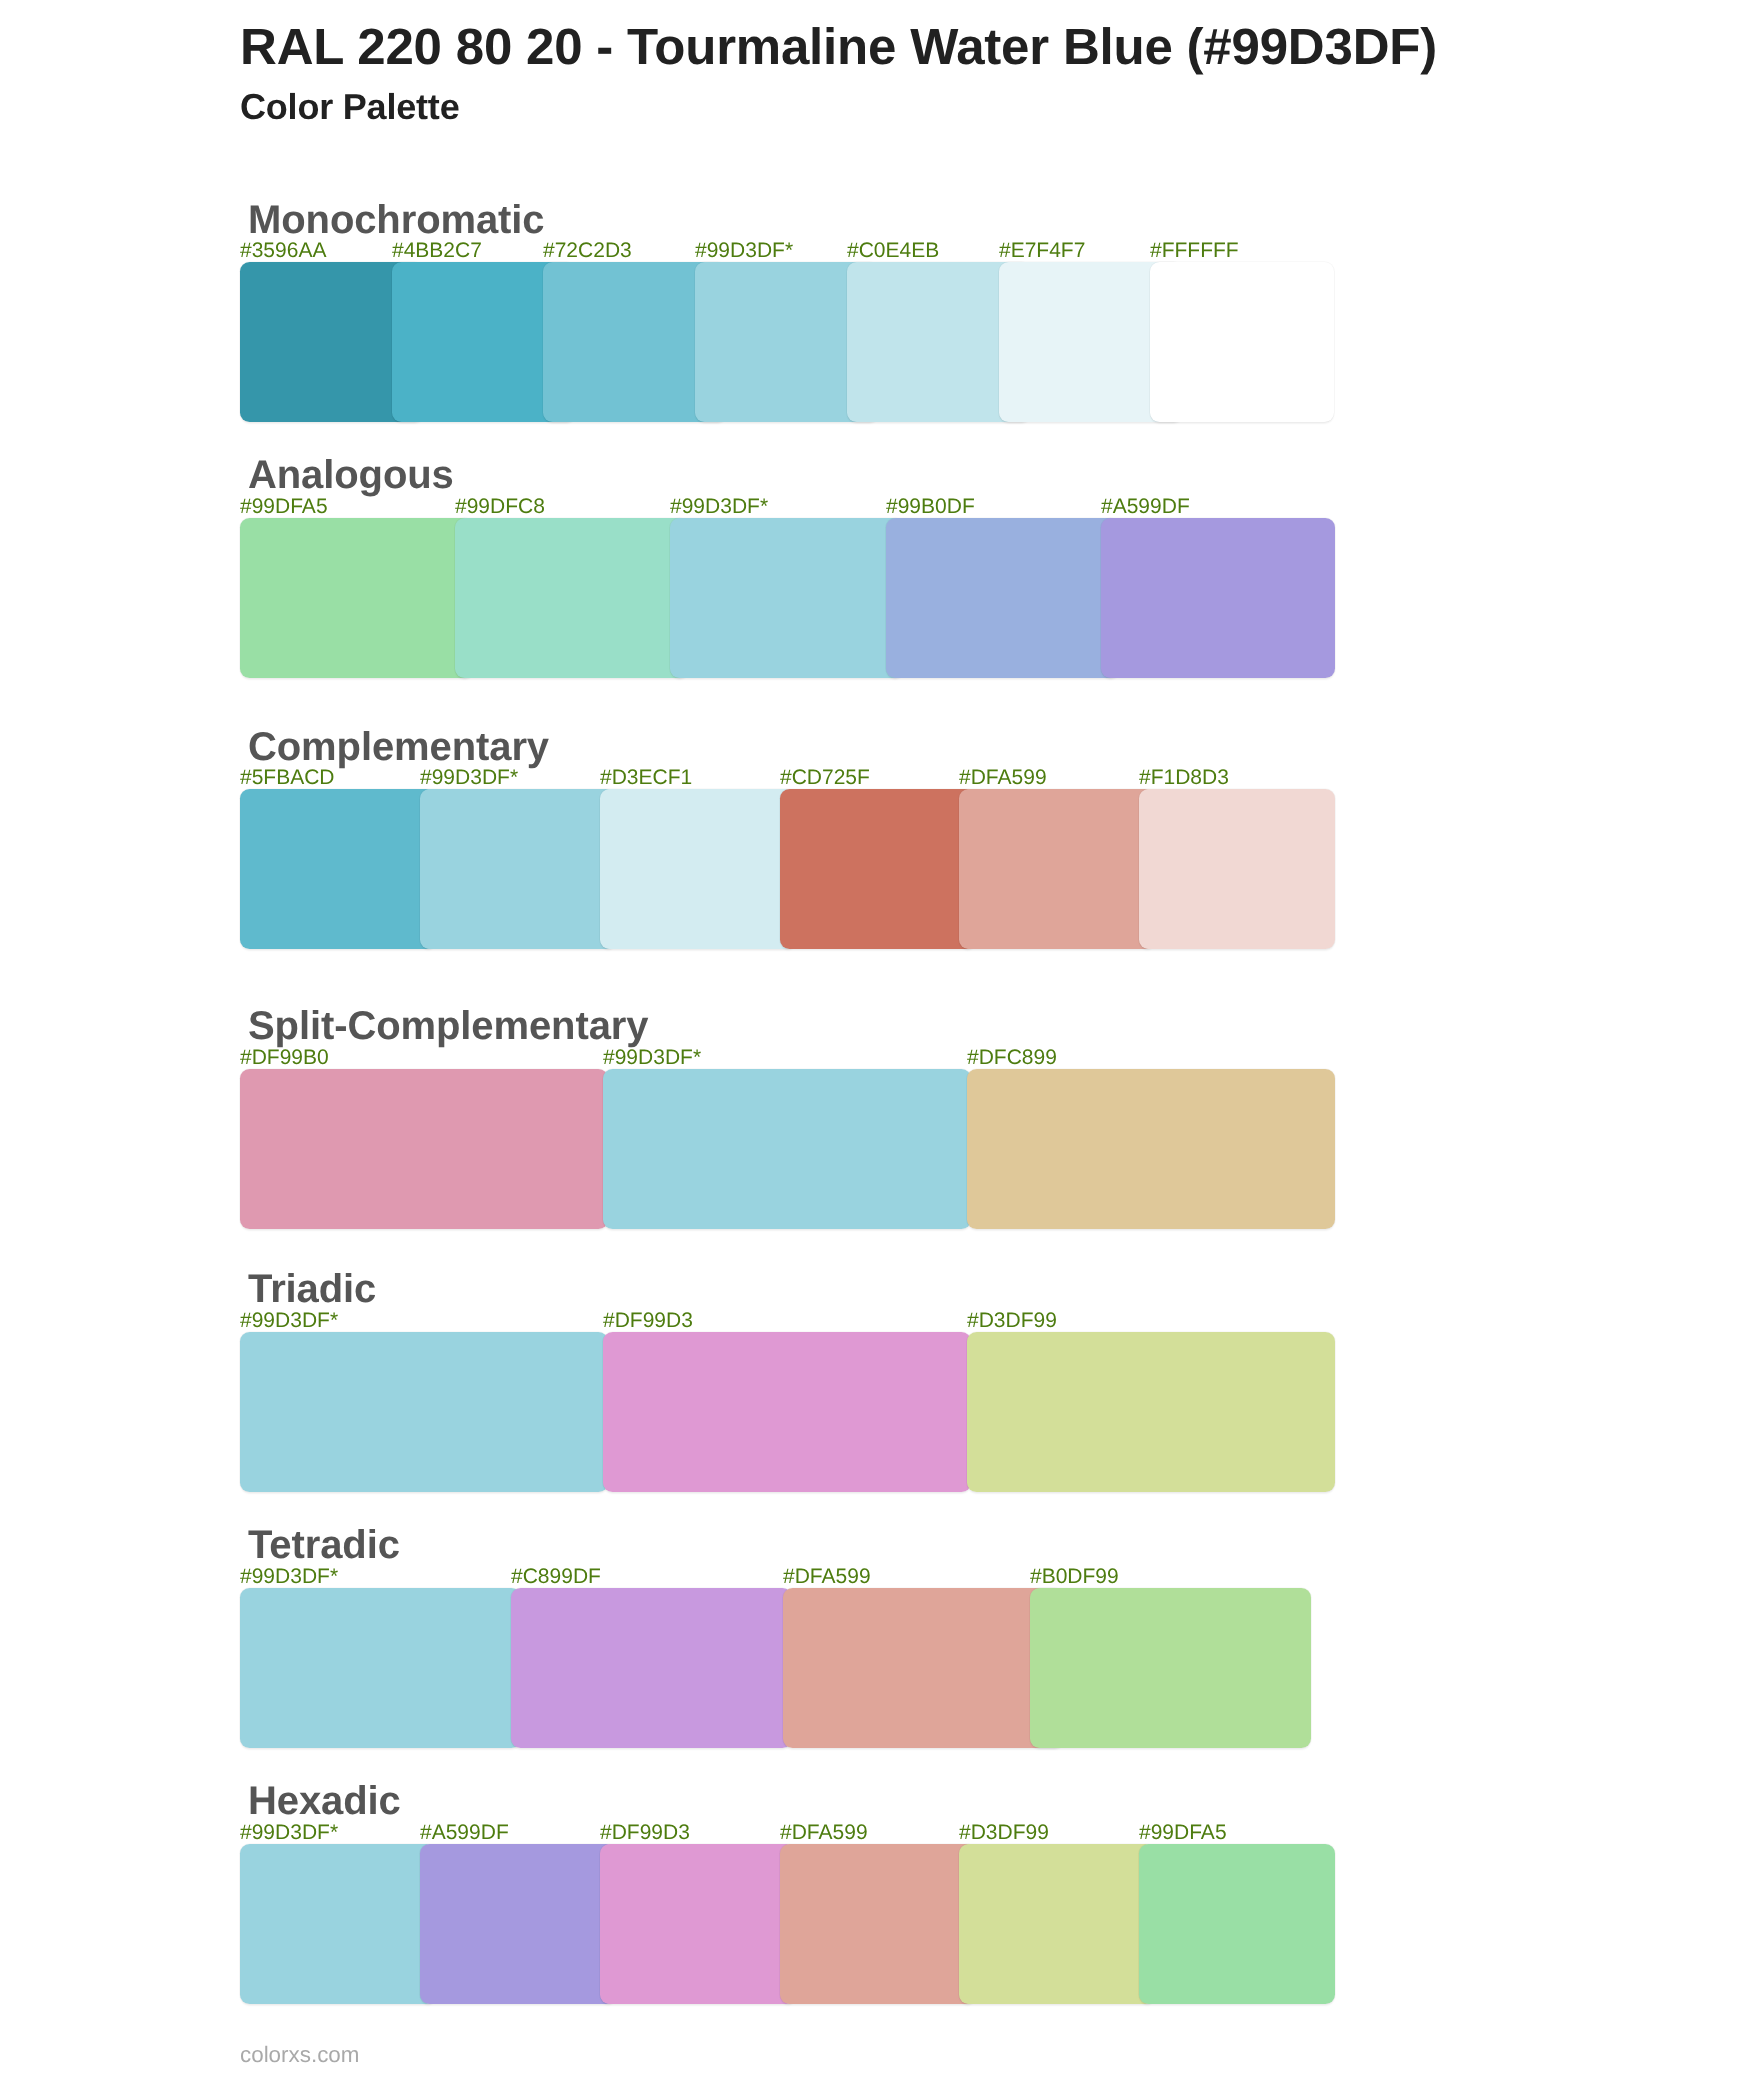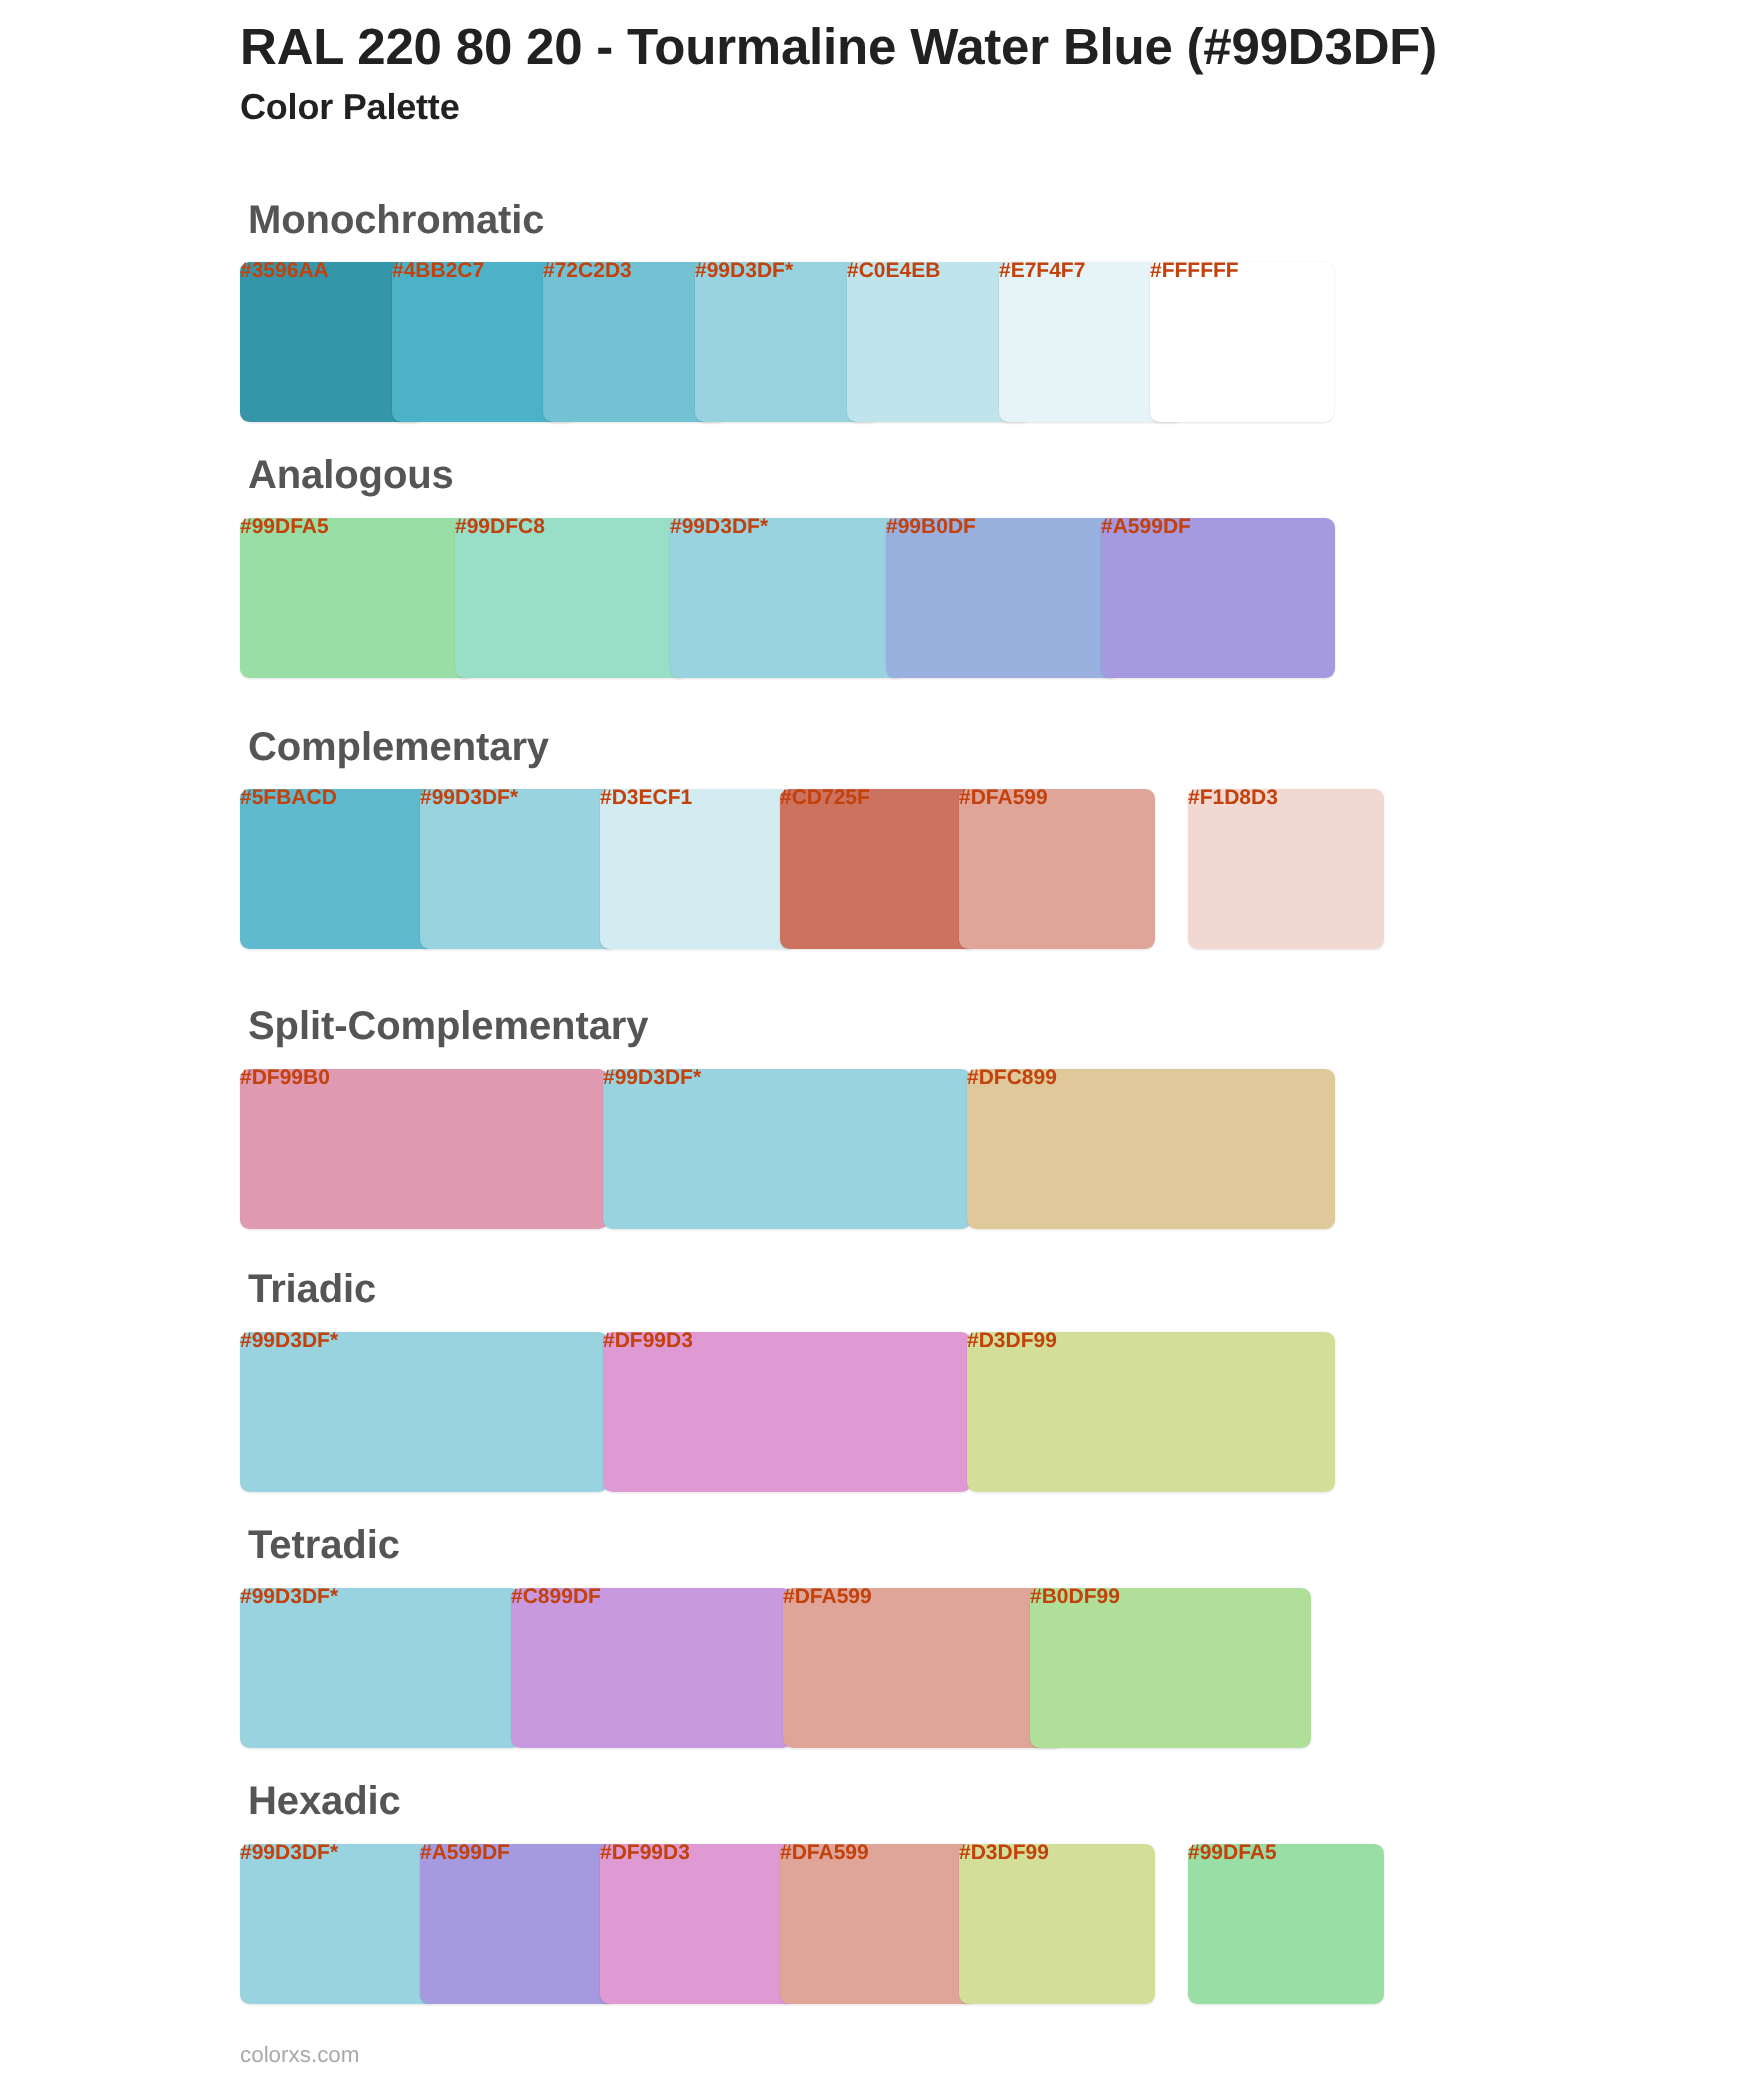--- a/index.html
+++ b/index.html
@@ -45,22 +45,22 @@
     letter-spacing:-0.1px; color:#555555; white-space:nowrap;
   }
   .swatch-row { position:absolute; left:240px; width:1095px; height:160px; }
   .swatch {
     position:absolute; top:0; height:160px;
     border-radius:9.6px;
     box-shadow: 0 0 0 0.8px rgba(0,0,0,0.035), 0 1.2px 1.6px rgba(0,0,0,0.05);
   }
   .swatch-label {
     position:absolute; top:-22.4px;
-    font-size:21px; font-weight:700; line-height:1;
-    color:#c2410c; white-space:nowrap;margin-top:20px;
+    font-size:21px; font-weight:400; line-height:1;
+    color:#4d7c0f; white-space:nowrap;
   }
 
   
   #sec-monochromatic      .section-title { top:192px; }
   #sec-monochromatic      .swatch-row    { top:262px; }
   #sec-analogous          .section-title { top:447px; }
   #sec-analogous          .swatch-row    { top:518px;   }
   #sec-complementary      .section-title { top:719px; }
   #sec-complementary      .swatch-row    { top:789px; }
   #sec-split-complementary .section-title{ top:998px;}
@@ -76,21 +76,21 @@
   .s3 .swatch { width:368px; }
   .s3 .i0 { left:0;text-align:right; }      .s3 .i1 { left:363px; }    .s3 .i2 { left:727px; }
   .s4 .swatch { width:281px; }
   .s4 .i0 { left:0; }      .s4 .i1 { left:271px; }  .s4 .i2 { left:543px; }
   .s4 .i3 { left:790px; }
   .s5 .swatch { width:234px; }
   .s5 .i0 { left:0; }      .s5 .i1 { left:215px; }  .s5 .i2 { left:430px; }
   .s5 .i3 { left:646px; }.s5 .i4 { left:861px; }
   .s6 .swatch { width:196px; }
   .s6 .i0 { left:0; }      .s6 .i1 { left:180px; }  .s6 .i2 { left:360px; }
-  .s6 .i3 { left:540px; }.s6 .i4 { left:719px; }  .s6 .i5 { left:948px; }
+  .s6 .i3 { left:540px; }.s6 .i4 { left:719px; }  .s6 .i5 { left:899px; }
   .s7 .swatch { width:184px; }
   .s7 .i0 { left:0; }      .s7 .i1 { left:152px; }    .s7 .i2 { left:303px; }
   .s7 .i3 { left:455px; }  .s7 .i4 { left:607px; }    .s7 .i5 { left:759px; }
   .s7 .i6 { left:910px;text-align:center; }
 </style>
 </head>
 <body>
 
 <div id="page">
 

